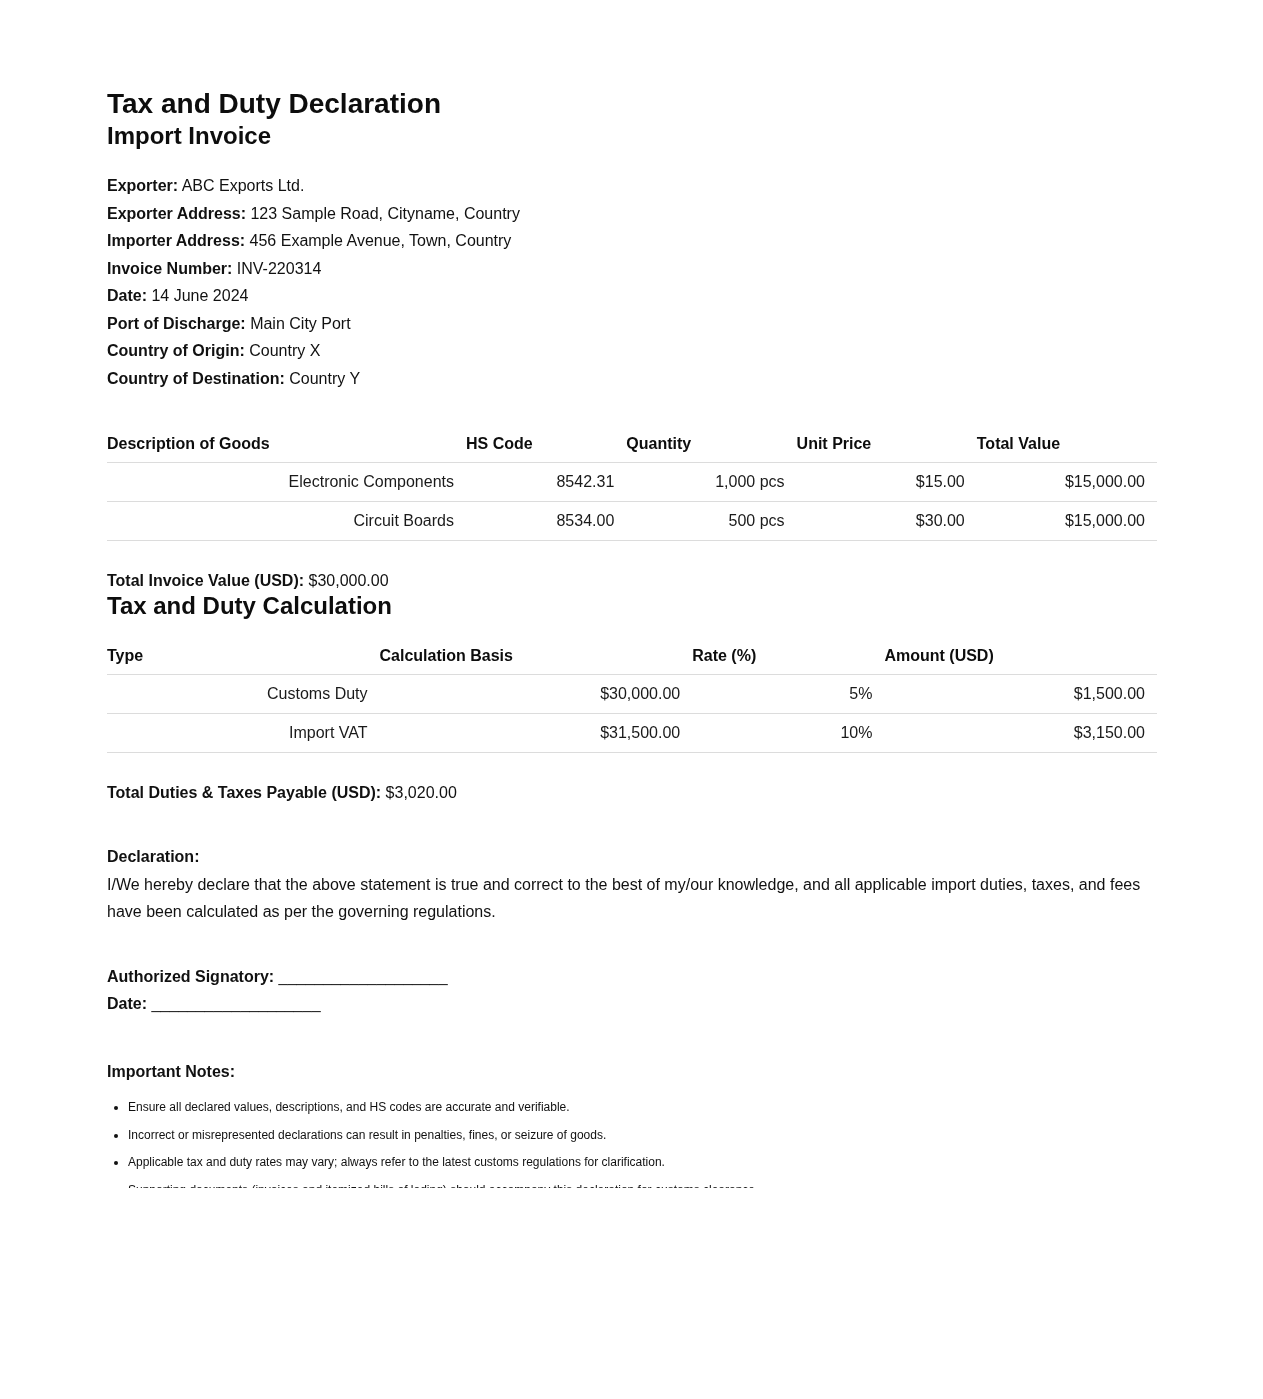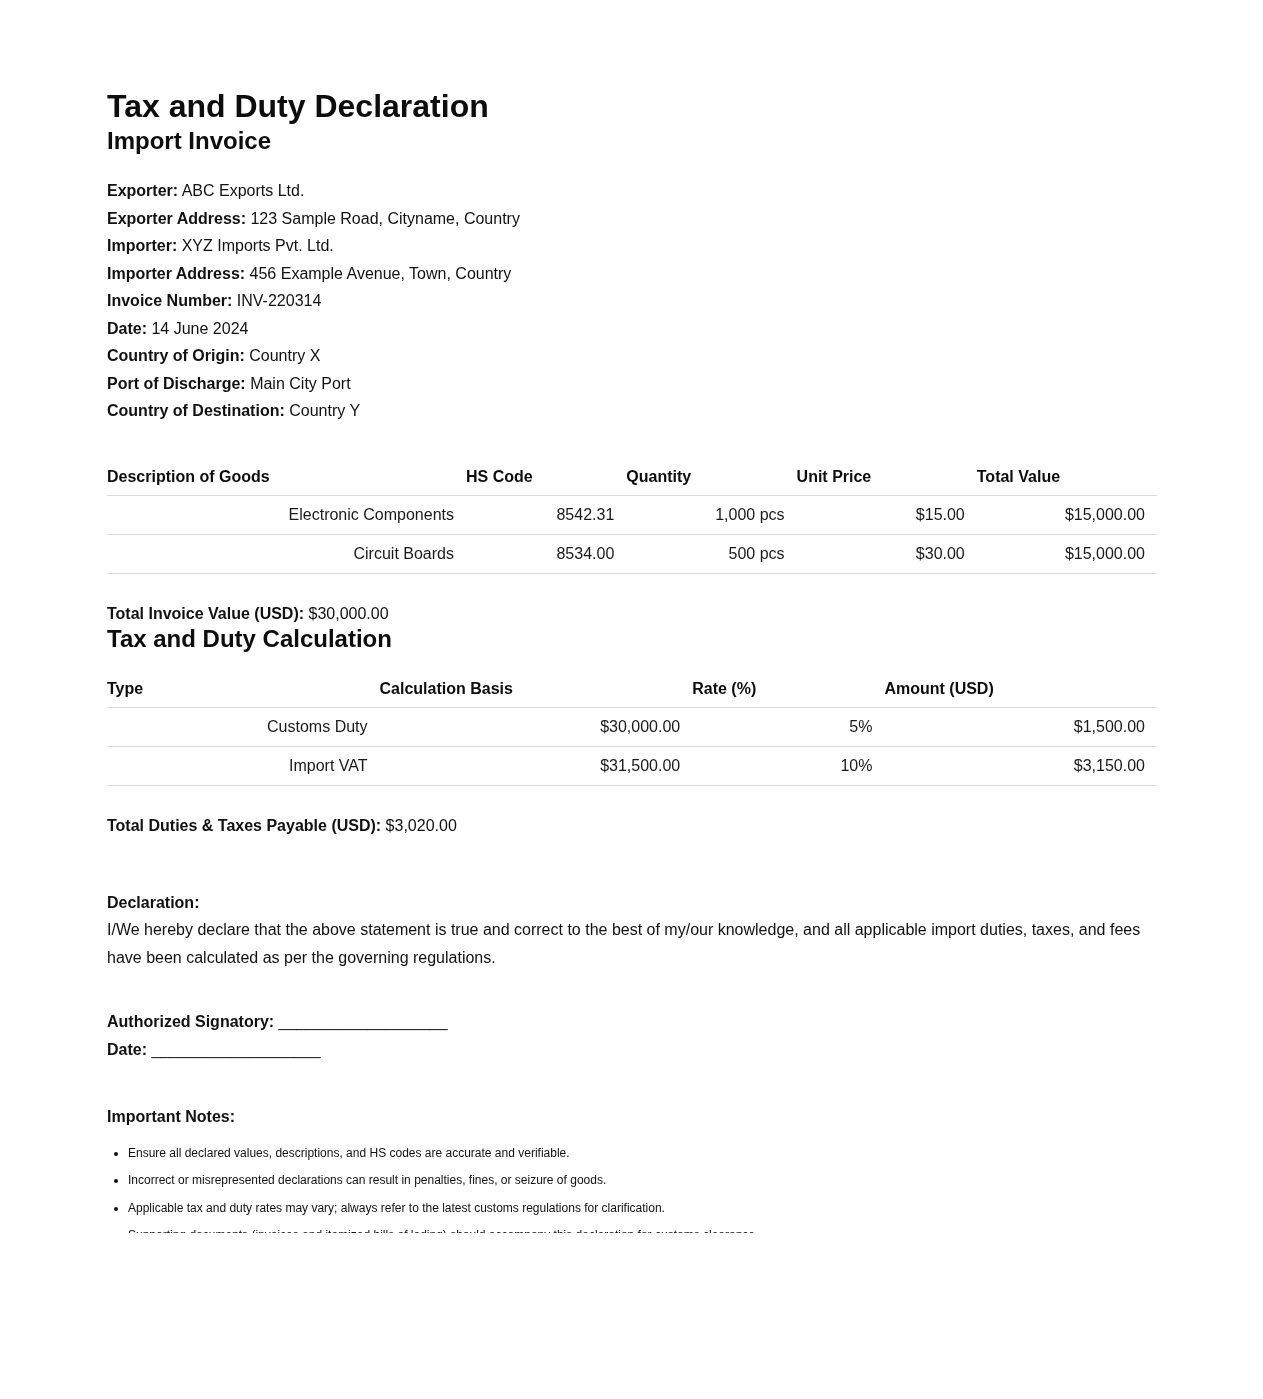--- a/index.html
+++ b/index.html
@@ -16,21 +16,21 @@
     -webkit-font-smoothing: antialiased;
   }
   .page {
     box-sizing: border-box;
     width: 1263px;
     height: 1399px;
     padding: 86px 106px 0 107px;
     overflow: hidden;
   }
   h1.doc-title {
-    font-size: 32px;
+    font-size: 28px;
     line-height: 1.25;
     font-weight: 700;
     margin: 0;
     color: #0d0d0d;
   }
   h2.section-heading {
     font-size: 24px;
     line-height: 1.25;
     font-weight: 700;
     margin: 0;
@@ -79,21 +79,21 @@
   .table-tax .c2 { width: 30%; }
   .table-tax .c3 { width: 18%; }
   .table-tax .c4 { width: 26%; }
   .total-line {
     margin-top: 30px;
     font-size: 16px;
     line-height: 20px;
   }
   .total-line strong { font-weight: 700; }
   .decl-block {
-    margin-top: 53px;
+    margin-top: 40px;
     font-size: 16px;
     line-height: 27.5px;
   }
   .decl-block strong { font-weight: 700; }
   .sig-block {
     margin-top: 37px;
     font-size: 16px;
   }
   .sig-line {
     line-height: 27.5px;
@@ -134,42 +134,38 @@
   <div class="fields">
     <div class="field-line">
       <strong>Exporter:</strong>
       <span>ABC Exports Ltd.</span>
     </div>
     <div class="field-line">
       <strong>Exporter Address:</strong>
       <span>123 Sample Road, Cityname, Country</span>
     </div>
     <div class="field-line">
-      <strong>Importer:</strong>
-      <span>XYZ Imports Pvt. Ltd.</span>
-    </div>
-    <div class="field-line">
       <strong>Importer Address:</strong>
       <span>456 Example Avenue, Town, Country</span>
     </div>
     <div class="field-line">
       <strong>Invoice Number:</strong>
       <span>INV-220314</span>
     </div>
     <div class="field-line">
       <strong>Date:</strong>
       <span>14 June 2024</span>
     </div>
     <div class="field-line">
+      <strong>Port of Discharge:</strong>
+      <span>Main City Port</span>
+    </div>
+    <div class="field-line">
       <strong>Country of Origin:</strong>
       <span>Country X</span>
-    </div>
-    <div class="field-line">
-      <strong>Port of Discharge:</strong>
-      <span>Main City Port</span>
     </div>
     <div class="field-line">
       <strong>Country of Destination:</strong>
       <span>Country Y</span>
     </div>
   </div>
 
   <table class="doc-table table-goods">
     <thead>
       <tr>

